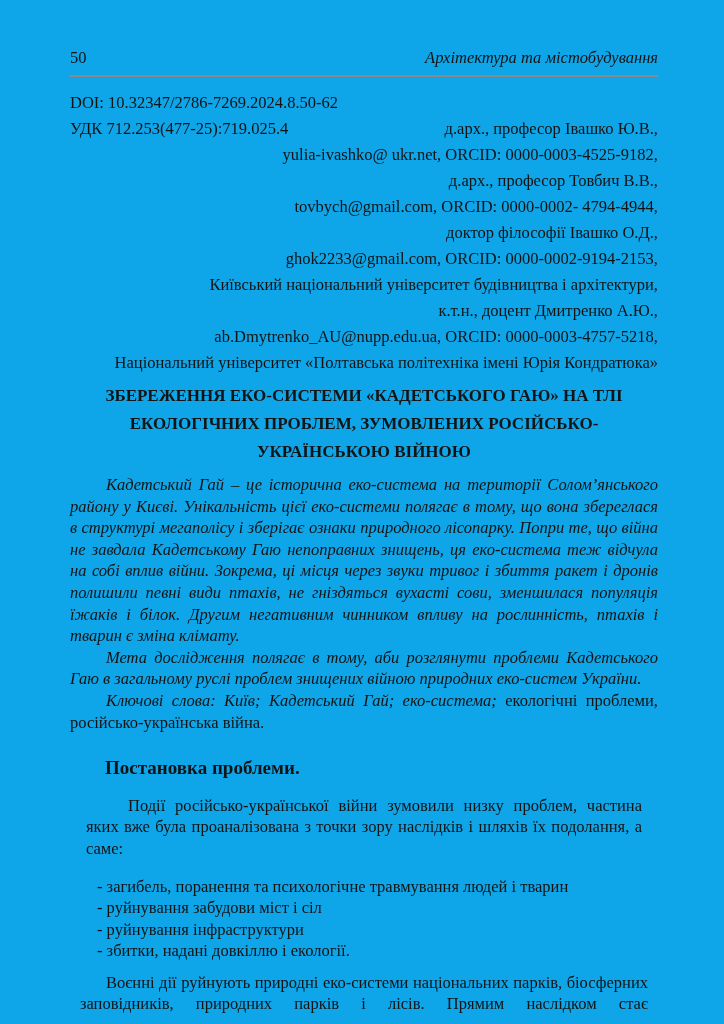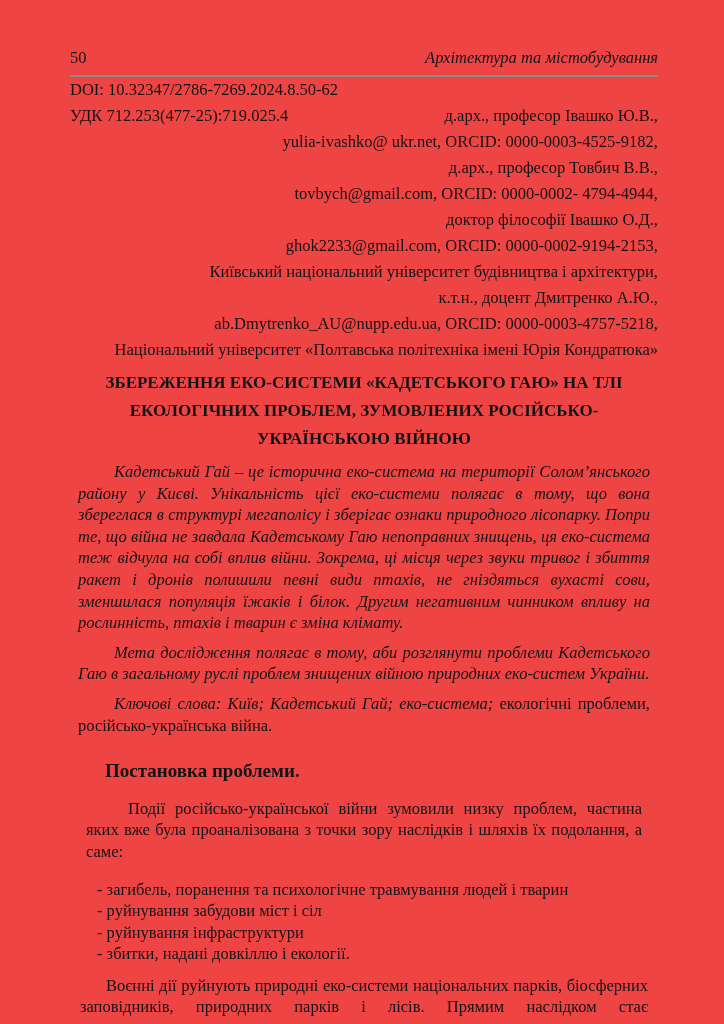--- a/index.html
+++ b/index.html
@@ -1,46 +1,46 @@
 <!DOCTYPE html>
 <html><head>
 <meta charset="utf-8">
 <style>
   html,body { margin:0; padding:0; background:#e8e8e8; }
   .page {
     position:relative;
     width:724px; height:1024px;
     margin:0 auto;
-    background:#ef4444;
+    background:#0ea5e9;
     box-sizing:border-box;
     padding:48px 66px 0 70px;
     font-family:"Liberation Serif", serif;
     color:#141414;
     overflow:hidden;
   }
   .running-header {
     display:flex; justify-content:space-between; align-items:flex-end;
     font-size:16.5px; line-height:20px;
     padding-bottom:7px;
     border-bottom:2px solid #8a8a8a;
   }
   .journal-title { font-style:italic; }
-  .meta { font-size:16.5px; line-height:26px; }
+  .meta { margin-top:13px; font-size:16.5px; line-height:26px; }
   .udc-row { display:flex; justify-content:space-between; }
   .authors { font-size:16.5px; line-height:26px; text-align:right; }
   .authors b, .udc-row b { font-weight:normal; }
   .article-title {
     font-size:17px; font-weight:bold; text-align:center;
     line-height:28px; margin:6px auto 4px; max-width:555px;
   }
   .abstract {
     margin-top:8px; font-size:16.5px; line-height:21.6px;
     font-style:italic; text-align:justify;
   }
-  .abstract p { margin:8px; text-indent:36px; }
+  .abstract p { margin:0; text-indent:36px; }
   .kw-rest { font-style:normal; }
   .bodytext { font-size:16.5px; line-height:21.6px; text-align:justify; }
   .section-heading { font-weight:bold; margin:24px 0 0; text-indent:35px; font-size:19px; line-height:21.6px; }
   .para { margin:16px; text-indent:42px; }
   .para-small-indent { margin:10px; text-indent:26px; }
   .stretch { text-align-last:justify; }
   .list-item { padding-left:27px; text-align:left; }
 </style>
 </head>
 <body>

